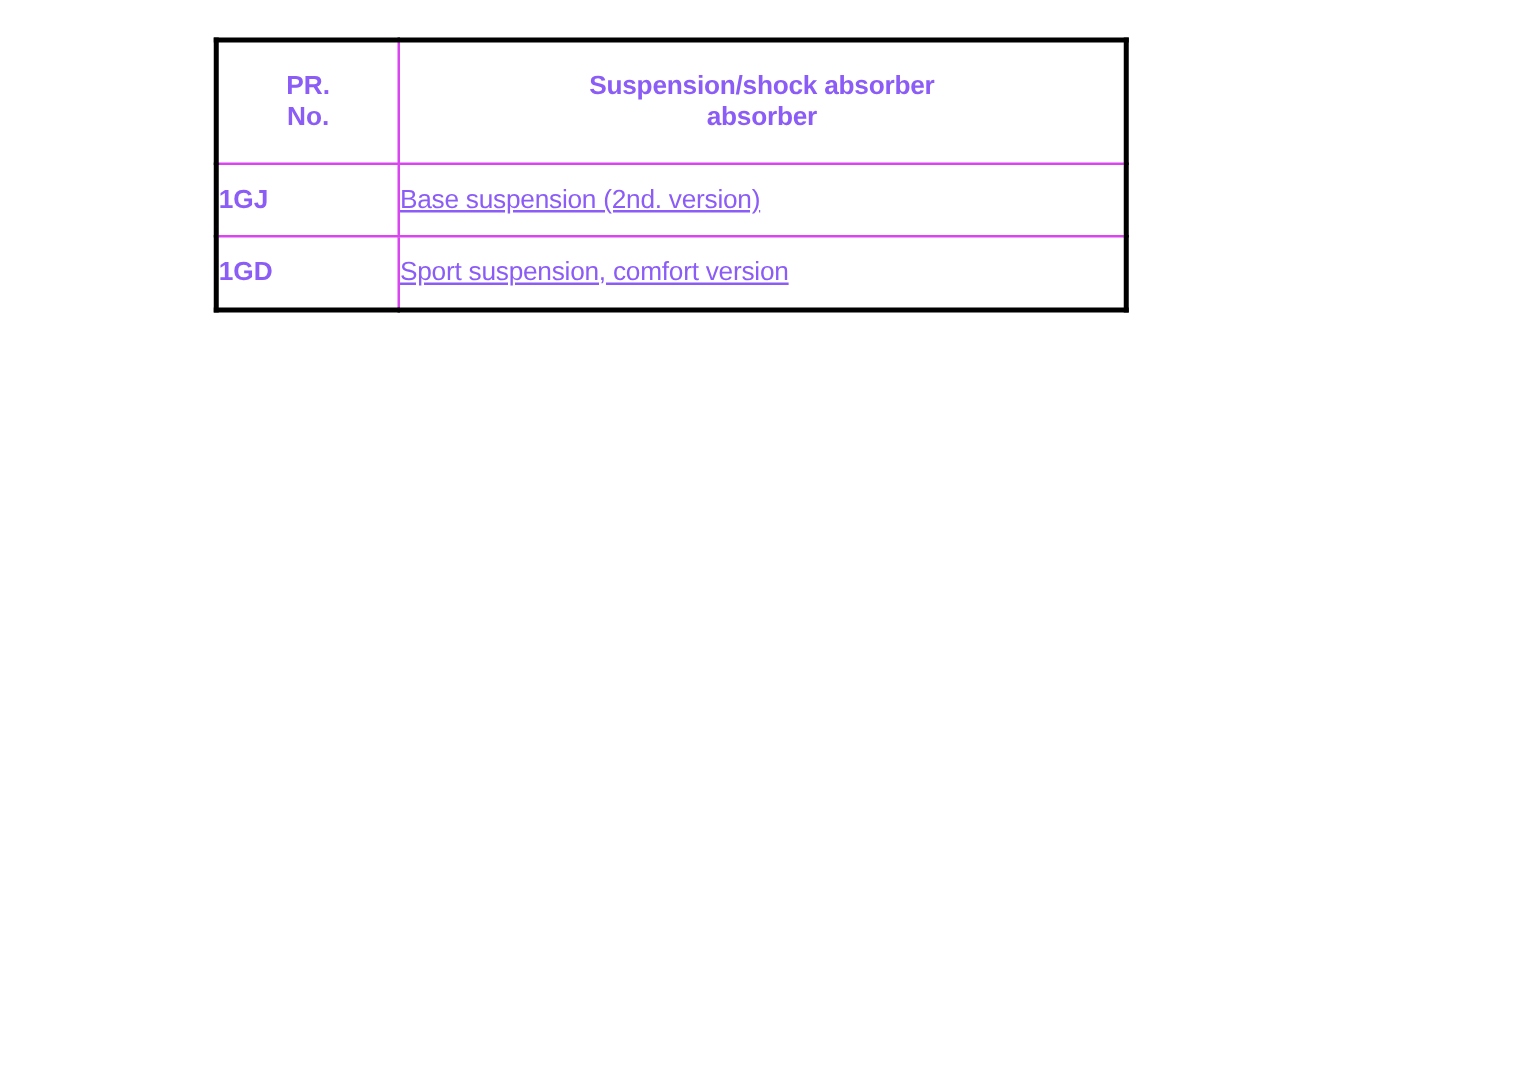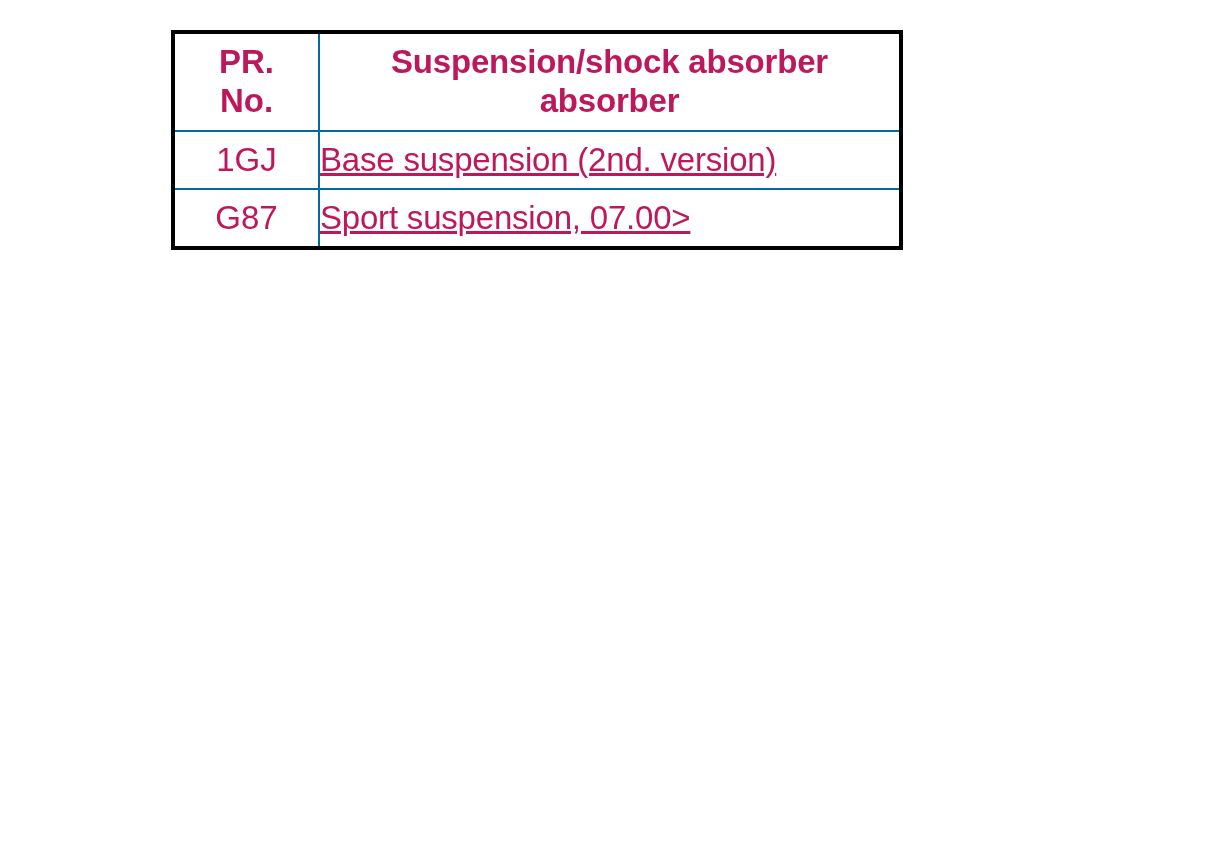--- a/index.html
+++ b/index.html
@@ -24,26 +24,26 @@
     border-collapse: collapse;
     table-layout: fixed;
     background: #ffffff;
   }
 
   #spec-table col.c-pr { width: 146px; }
   #spec-table col.c-desc { width: 582px; }
 
   #spec-table th,
   #spec-table td {
-    border: 2px solid #0369a1;
+    border: 2px solid #d946ef;
     padding: 0;
     vertical-align: middle;
-    font-size: 33px;
+    font-size: 21px;
     line-height: 1.18;
-    color: #be185d;
+    color: #8b5cf6;
   }
 
   
   #spec-table {
     border: 4px solid #000000;
   }
 
   th.pr-head,
   th.desc-head {
     font-weight: bold;
@@ -56,22 +56,21 @@
     line-height: 1.16;
   }
 
   th.desc-head {
     line-height: 1.16;
     letter-spacing: -0.2px;
     text-align: center;
   }
 
   td.pr-cell {
-    text-align: center;
-    font-weight: normal;
+    font-weight: bold;
     height: 56px;
     padding: 2px 6px 6px 6px;
   }
 
   td.desc-cell {
     text-align: left;
     font-weight: normal;
     height: 56px;
     padding: 2px 8px 6px 12px;
     letter-spacing: -0.2px;
@@ -99,17 +98,17 @@
         <span class="head-line">absorber</span>
       </th>
     </tr>
   </thead>
   <tbody>
     <tr>
       <td class="pr-cell">1GJ</td>
       <td class="desc-cell">Base suspension (2nd. version)</td>
     </tr>
     <tr>
-      <td class="pr-cell">G87</td>
-      <td class="desc-cell">Sport suspension, 07.00&gt;</td>
+      <td class="pr-cell">1GD</td>
+      <td class="desc-cell">Sport suspension, comfort version</td>
     </tr>
   </tbody>
 </table>
 
 </body></html>

